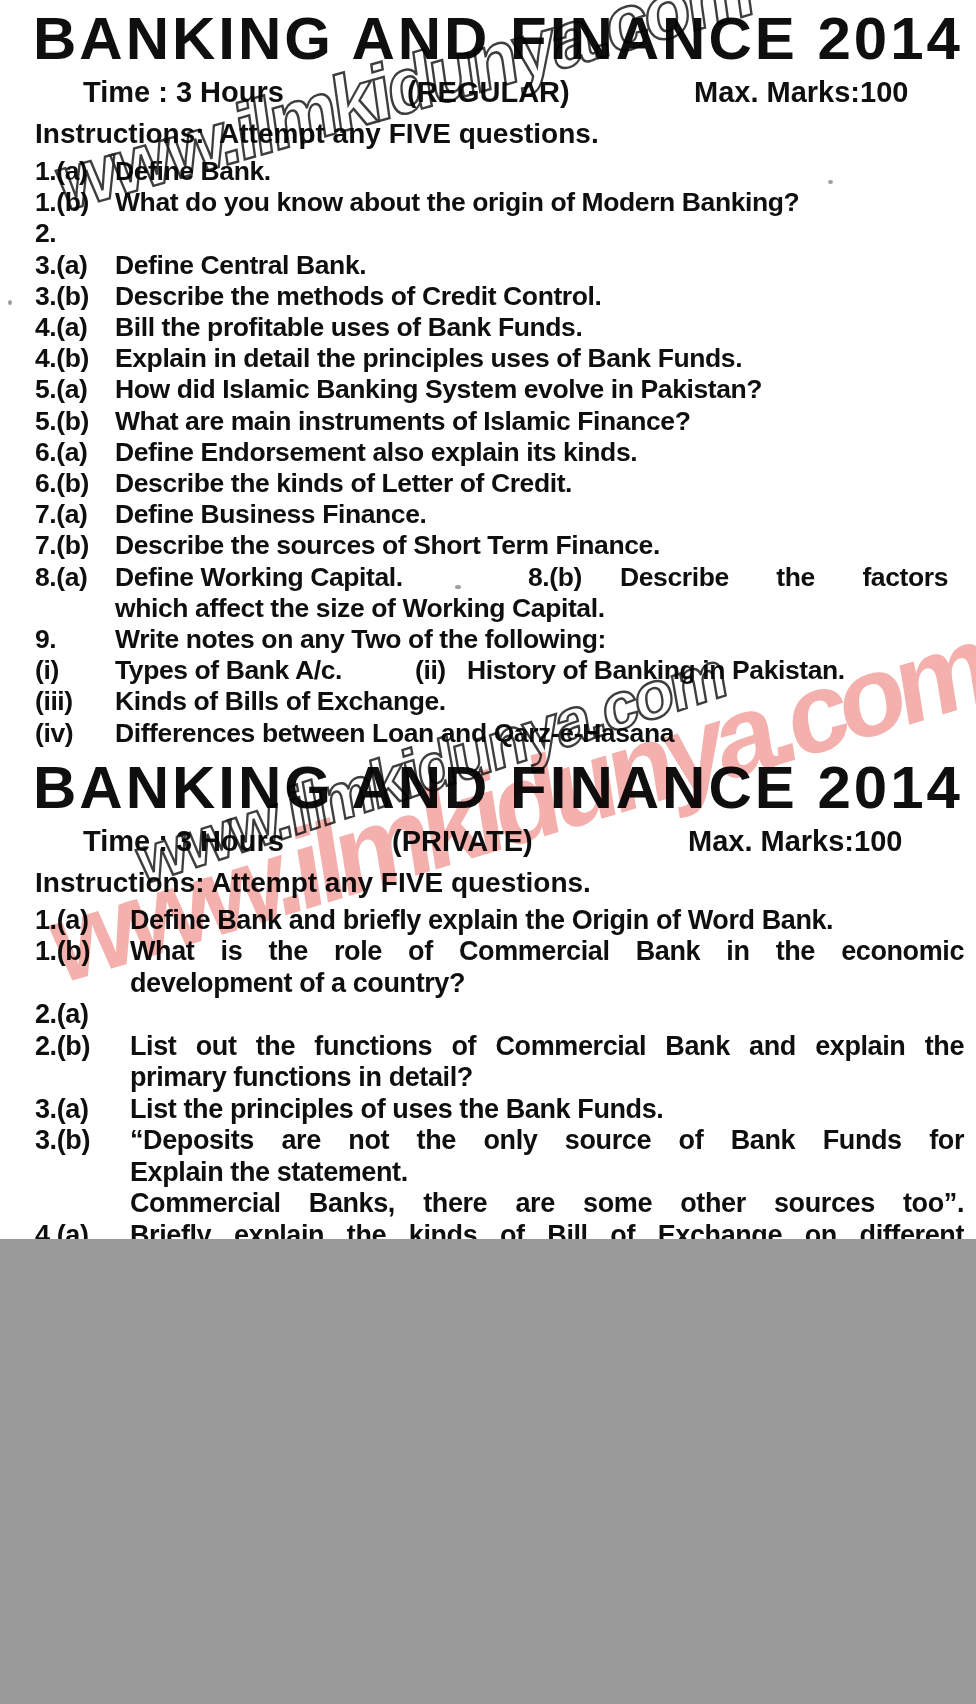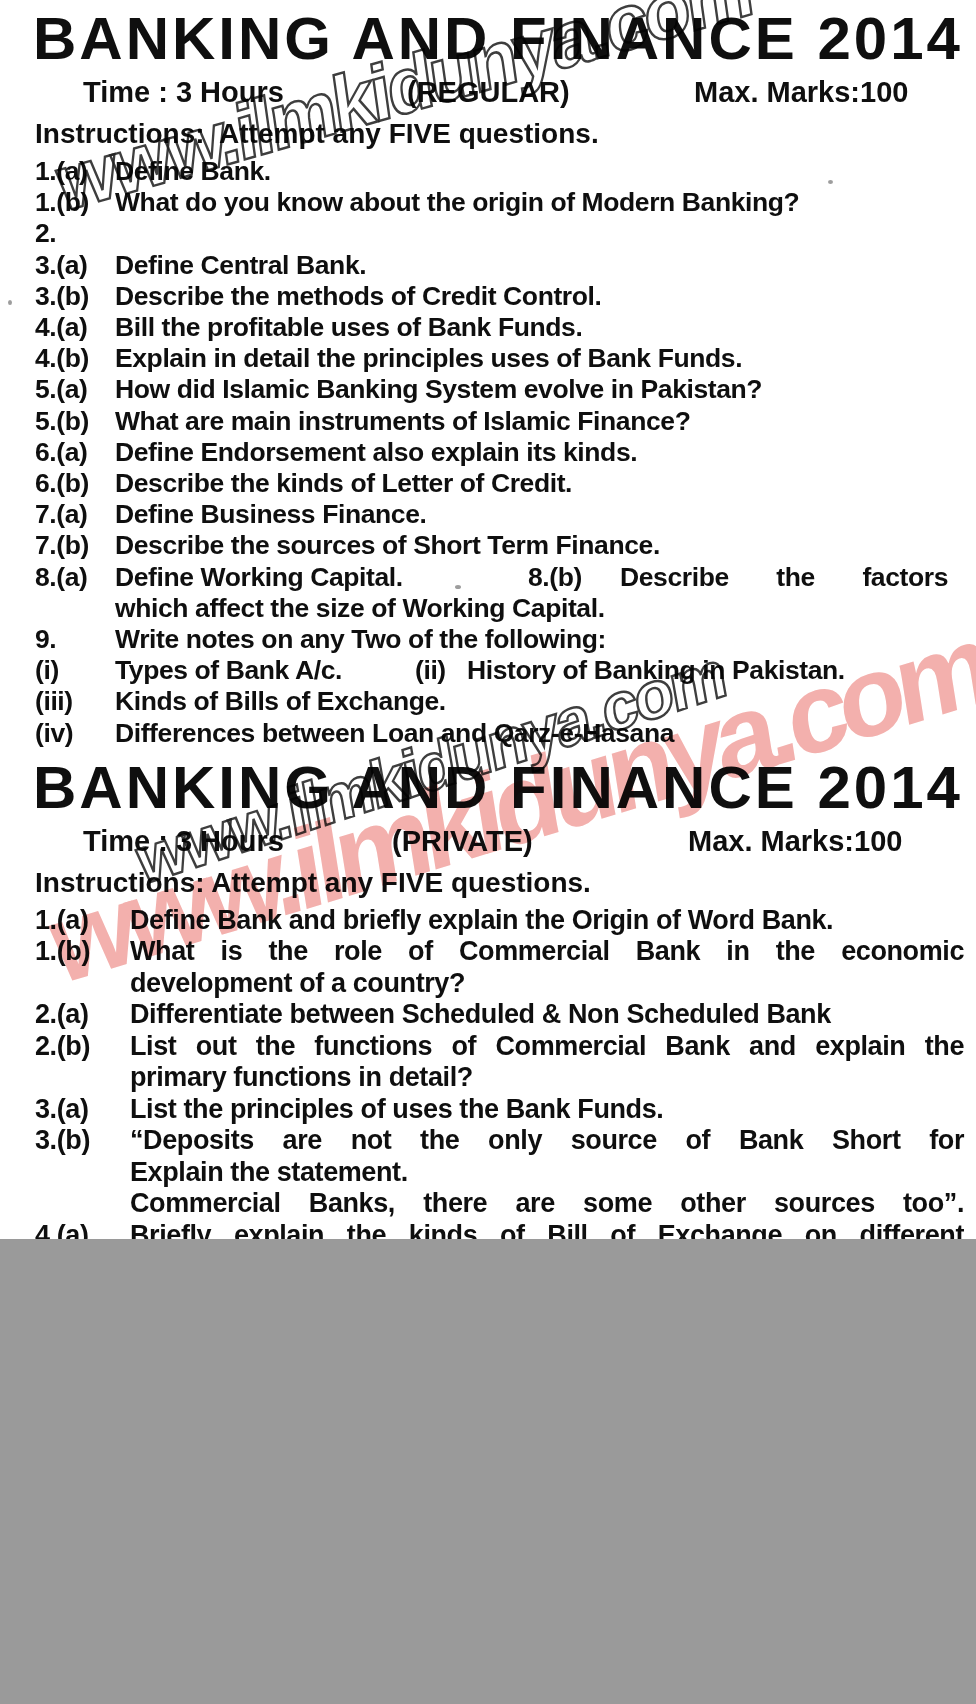--- a/index.html
+++ b/index.html
@@ -215,41 +215,38 @@
     </div>
     <div class="q">
       <span class="n">1.(b)</span>
       <span class="t">
         <span class="line just">What is the role of Commercial Bank in the economic</span>
         <span class="line">development of a country?</span>
       </span>
     </div>
     <div class="q">
       <span class="n">2.(a)</span>
-      <span class="t">
-          <span class="line">Differentiate between Scheduled &amp; Non Scheduled Bank</span>
-        </span>
     </div>
     <div class="q">
       <span class="n">2.(b)</span>
       <span class="t">
         <span class="line just">List out the functions of Commercial Bank and explain the</span>
         <span class="line">primary functions in detail?</span>
       </span>
     </div>
     <div class="q">
       <span class="n">3.(a)</span>
       <span class="t">
           <span class="line">List the principles of uses the Bank Funds.</span>
         </span>
     </div>
     <div class="q">
       <span class="n">3.(b)</span>
       <span class="t">
-        <span class="line just">“Deposits are not the only source of Bank Short for</span>
+        <span class="line just">“Deposits are not the only source of Bank Funds for</span>
         <span class="line">Explain the statement.</span>
         <span class="line just">Commercial Banks, there are some other sources too”.</span>
       </span>
     </div>
     <div class="q">
       <span class="n">4.(a)</span>
       <span class="t">
         <span class="line just">Briefly explain the kinds of Bill of Exchange on different</span>
         <span class="line">basis.</span>
       </span>

